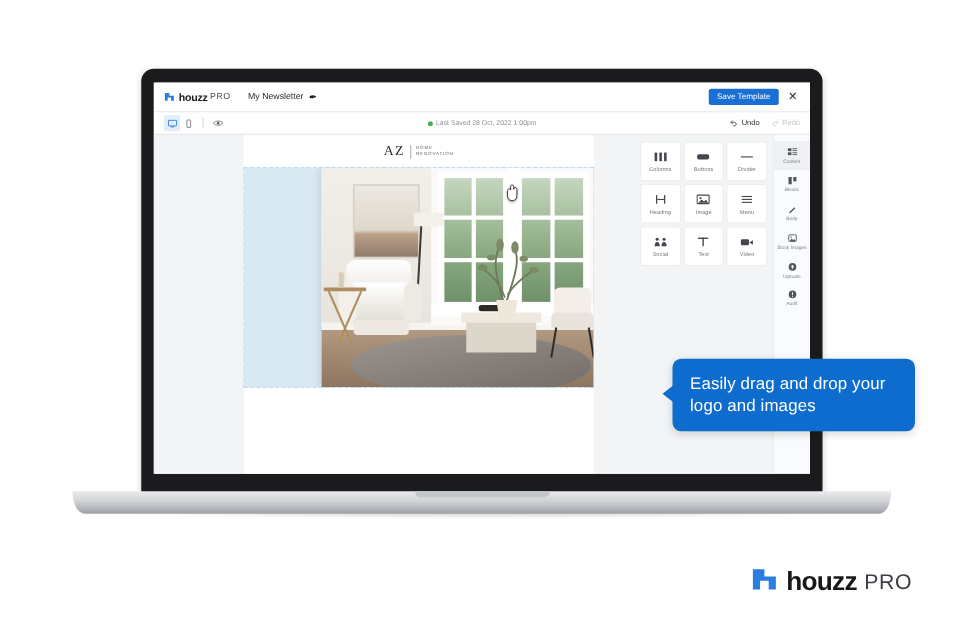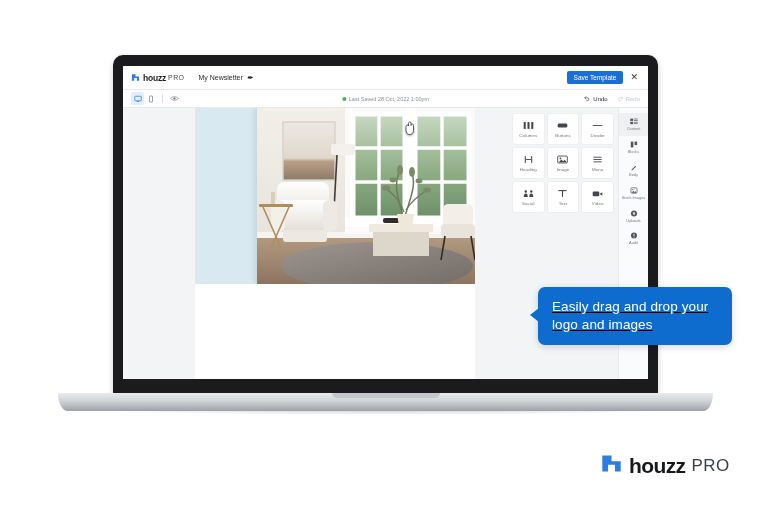--- a/index.html
+++ b/index.html
@@ -370,21 +370,20 @@
   
   #callout {
     position: absolute;
     left: 538px; top: 287px;
     width: 194px;
     background: #0d6ccd;
     border-radius: 7px;
     padding: 11px 14px;
     box-sizing: border-box;
     box-shadow: 0 2px 7px rgba(0,0,0,.16);
-    text-decoration: underline;
   }
   #callout-text {
     color: #fff;
     font-size: 13.5px;
     line-height: 1.35;
     letter-spacing: .1px;
   }
   #callout-tail {
     position: absolute;
     left: -8px; top: 21px;
@@ -480,20 +479,30 @@
             <span>Redo</span>
           </div>
         </div>
       </div>
 
       <div id="workspace">
 
         <div id="canvas-area">
           <div id="email-canvas">
 
+            <div id="email-logo-row">
+              <div id="email-logo">
+                <span id="email-logo-az">AZ</span>
+                <span id="email-logo-rule"></span>
+                <span id="email-logo-sub">
+                  <span>HOME</span><br>
+                  <span>RENOVATION</span>
+                </span>
+              </div>
+            </div>
 
             <div id="image-block">
               <div id="drop-placeholder"></div>
 
               <div id="dragged-photo">
                 <svg class="photo-svg" viewBox="0 0 218 176" preserveAspectRatio="xMidYMid slice">
                   <defs>
                     <linearGradient id="wallG" x1="0" y1="0" x2="0" y2="1">
                       <stop offset="0%" stop-color="#f2efe9"></stop>
                       <stop offset="100%" stop-color="#e4e0d8"></stop>

